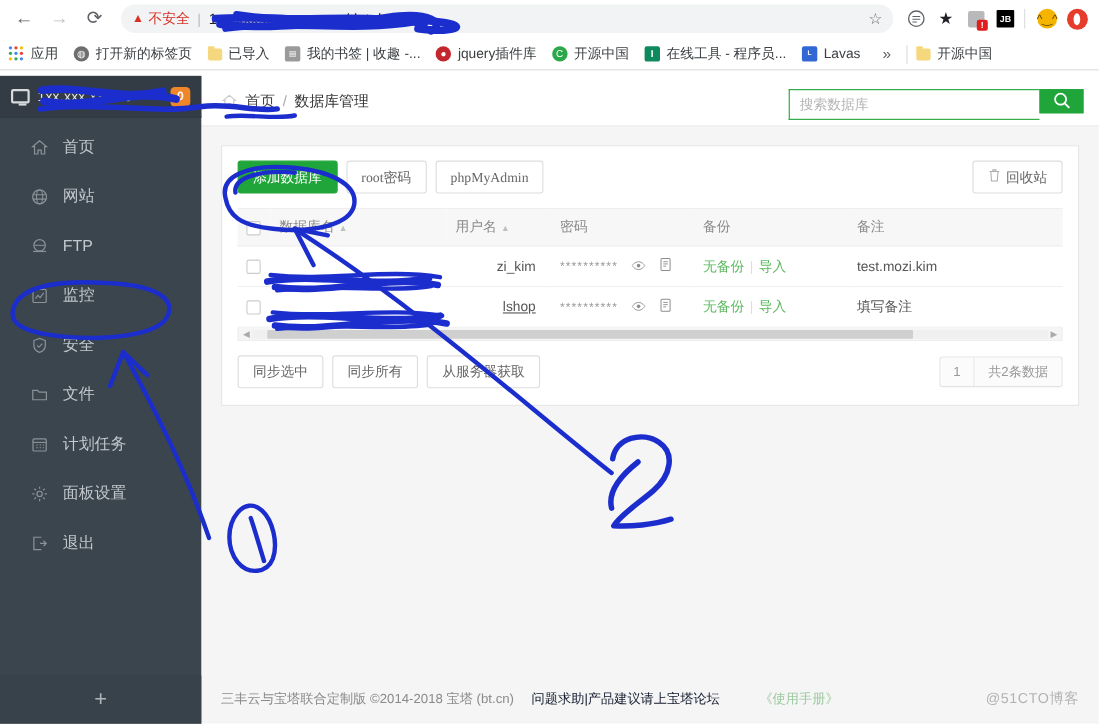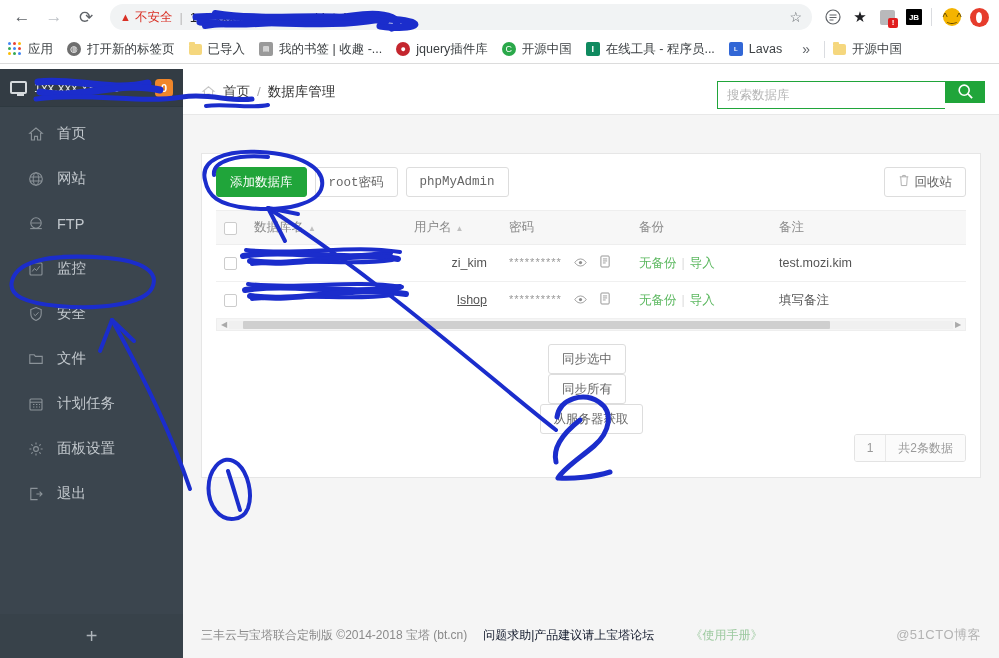--- a/index.html
+++ b/index.html
@@ -113,21 +113,21 @@
   .sb-item.active { background:#323b43; color:#fff; }
   .sb-ico { width:17px; height:17px; flex:none; opacity:.72; color:#aab1b6;
     display:flex;align-items:center;justify-content:center;font-size:15px; }
   .sb-item.active .sb-ico { opacity:.95; color:#fff; }
   .sb-plus {
     height:44px; display:flex; align-items:center; justify-content:center;
     font-size:20px; color:#aeb5ba; background:#38424a; cursor:pointer;
   }
 
   
-  .main { flex:1; background:#f5f5f5; display:flex; flex-direction:column; min-width:0;gap:21px; }
+  .main { flex:1; background:#f5f5f5; display:flex; flex-direction:column; min-width:0; }
   .topbar {
     height:46px; background:#fff; border-bottom:1px solid #e8e8e8;
     display:flex; align-items:center; padding:0 14px 0 18px; flex:none;
   }
   .home-ico{width:15px;height:14px;flex:none;margin-right:7px;opacity:.55;}
   .crumb { font-size:13.5px; color:#444; }
   .crumb a { color:#444; text-decoration:none; cursor:pointer;}
   .crumb .sep { color:#aaa; margin:0 7px; }
   .crumb .cur { color:#333; }
   .searchwrap { margin-left:auto; display:flex; height:22px; }
@@ -142,21 +142,21 @@
     display:flex;align-items:center;justify-content:center;cursor:pointer;
   }
 
   .content { flex:1; padding:17px 18px 0 18px; overflow:hidden; }
   .card { background:#fff; border:1px solid #e6e6e6; padding:13px 14px 15px 14px; }
   .toolrow { display:flex; align-items:center; gap:8px; }
   .btn {
     height:30px; padding:0 13px; font-size:12.5px; border:1px solid #ddd;
     background:#fff; color:#555; border-radius:3px; cursor:pointer;
     display:flex;align-items:center;justify-content:center; white-space:nowrap;
-    font-family:Liberation Mono, monospace;
+    font-family:Liberation Serif, serif;
   }
   .btn.primary { background:#20a53a; border-color:#20a53a; color:#fff; font-weight:normal; }
   .btn.ghost { color:#666; }
   .btn .ti { margin-right:5px; font-size:13px; opacity:.7; }
   .spacer { flex:1; }
 
   
   .tbl { width:100%; border-collapse:collapse; margin-top:13px; table-layout:fixed; }
   .tbl th {
     background:#f7f7f7; font-weight:normal; font-size:12.5px; color:#8a8a8a;
@@ -177,21 +177,21 @@
   .lnk-sep { color:#ddd; margin:0 5px; }
 
   .hscroll {
     height:12px; background:#f5f5f5; border:1px solid #eee; border-top:none;
     display:flex; align-items:center; padding:0 2px; position:relative;
   }
   .hscroll .arr{font-size:8px;color:#aaa;width:10px;text-align:center;cursor:pointer;}
   .hscroll .track{flex:1;height:8px;background:#f0f0f0;position:relative;}
   .hscroll .thumb{position:absolute;left:2%;top:0;width:81%;height:8px;background:#cfcfcf;border-radius:1px;cursor:pointer;}
 
-  .footrow { display:flex; align-items:center; margin-top:13px;flex-direction:column; }
+  .footrow { display:flex; align-items:center; margin-top:13px; }
   .pager { margin-left:auto; display:flex; border:1px solid #e3e3e3; border-radius:3px; overflow:hidden;}
   .pager .pg { height:26px; padding:0 12px; display:flex; align-items:center;
     font-size:12px; color:#999; background:#fbfbfb; }
   .pager .pg + .pg { border-left:1px solid #e8e8e8; }
 
   .footer {
     height:46px; display:flex; align-items:center; padding:0 18px;
     font-size:12px; color:#8a8a8a; gap:16px; flex:none;
   }
   .footer .flink { color:#0f172a; cursor:pointer; }

